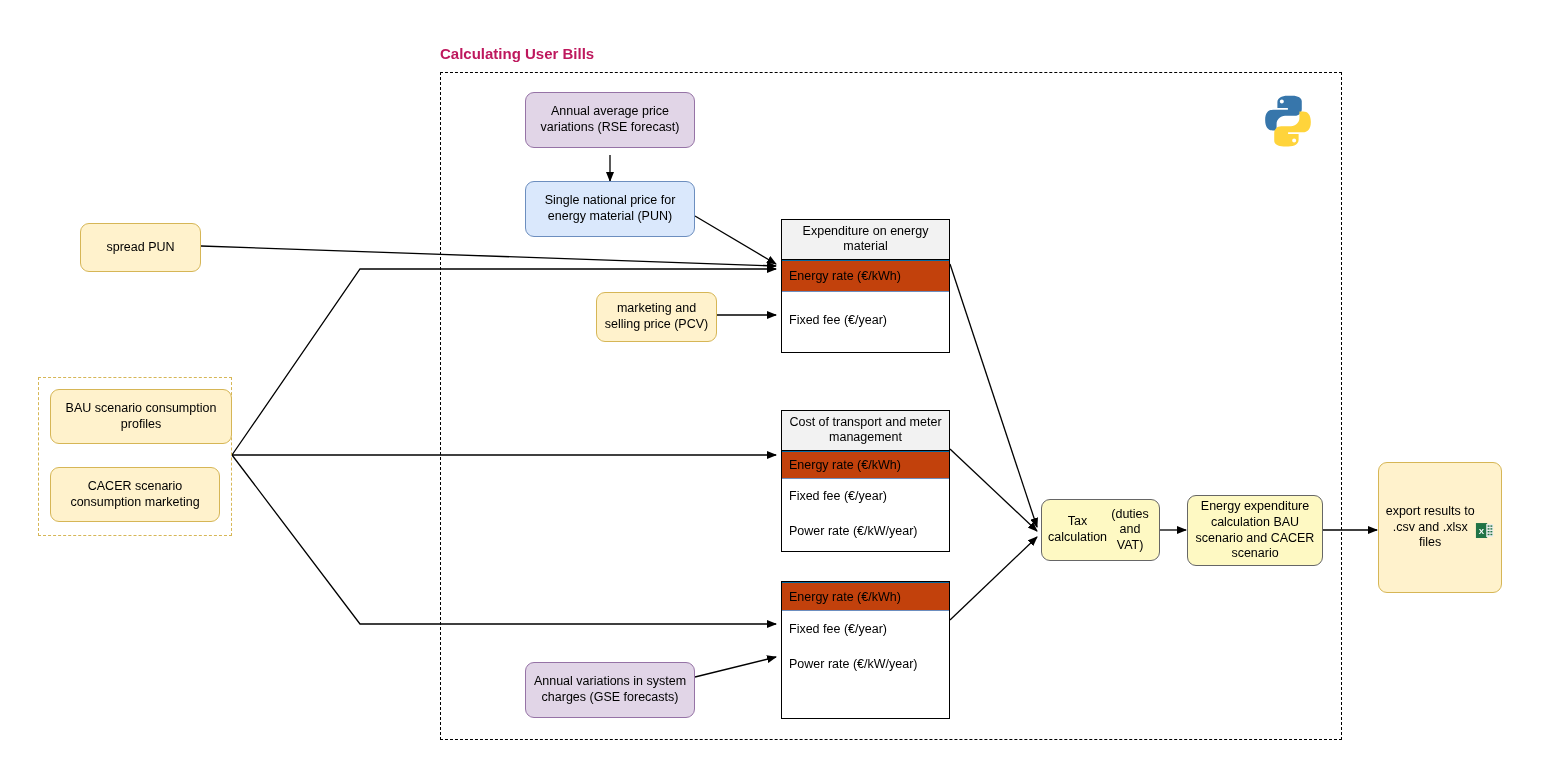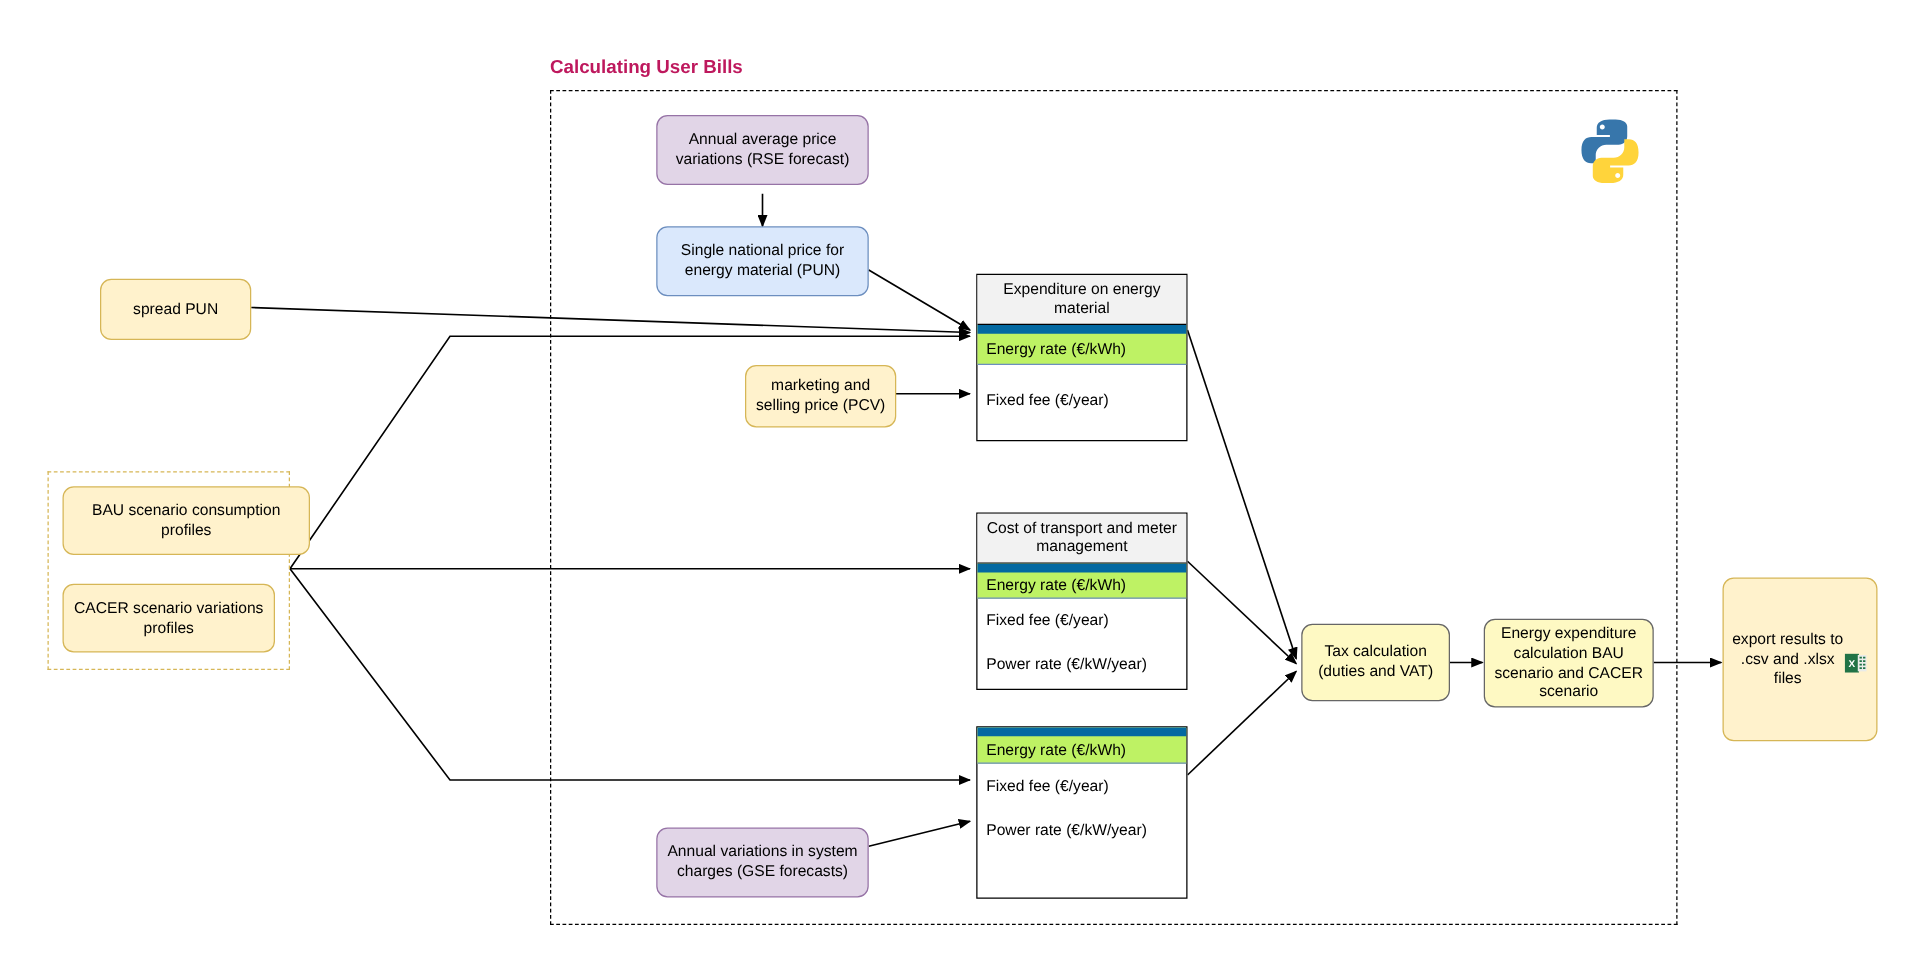--- a/index.html
+++ b/index.html
@@ -19,21 +19,21 @@
   .group-dashed{position:absolute;box-sizing:border-box;border:1.6px dashed #000;background:transparent;}
   .group-dashed-y{position:absolute;box-sizing:border-box;border:1.6px dashed #d6b656;background:transparent;}
 
   .grouptitle{position:absolute;font-size:15px;font-weight:bold;color:#be185d;}
 
   .tbl{position:absolute;box-sizing:border-box;border:1.2px solid #000;background:#fff;}
   .tbl .hdr{box-sizing:border-box;background:#f2f2f2;border-bottom:1.2px solid #000;
             font-size:12.5px;line-height:1.22;text-align:center;padding:4px 5px;}
   .tbl .hdr.bold{font-weight:bold;}
   .tbl .row{box-sizing:border-box;font-size:12.5px;padding:5px 7px;display:flex;align-items:center;}
-  .tbl .row.hl{background:#bef264;border-bottom:1.2px solid #6c8ebf;border-top:7px solid #0369a1;}
+  .tbl .row.hl{background:#c2410c;border-bottom:1.2px solid #6c8ebf;border-top:1px solid #0369a1;}
 
   .pylogo{position:absolute;width:58px;height:58px;}
   .xls{width:42px;height:40px;margin-top:6px;}
   .node.withicon{flex-direction:row;justify-content:center;}
   .node.withicon .lbl{display:block;}
 </style>
 </head>
 <body>
 
 <div id="stage">
@@ -70,23 +70,23 @@
       <path d="M1160,530 L1186,530" marker-end="url(#ah)"></path>
 
       <path d="M1323,530 L1377,530" marker-end="url(#ah)"></path>
     </g>
   </svg>
 
   <div class="node yellow" style="left:80px;top:223px;width:121px;height:49px;">spread PUN</div>
 
   <div class="group-dashed-y" style="left:38px;top:377px;width:194px;height:159px;"></div>
 
-  <div class="node yellow" style="left:50px;top:389px;width:198px;height:55px;">BAU scenario consumption profiles</div>
+  <div class="node yellow" style="left:50px;top:389px;width:182px;height:55px;">BAU scenario consumption profiles</div>
 
-  <div class="node yellow" style="left:50px;top:467px;width:170px;height:55px;">CACER scenario variations profiles</div>
+  <div class="node yellow" style="left:50px;top:467px;width:170px;height:55px;">CACER scenario consumption marketing</div>
 
   <div class="node lav" style="left:525px;top:92px;width:170px;height:56px;">Annual average price variations (RSE forecast)</div>
 
   <div class="node blue" style="left:525px;top:181px;width:170px;height:56px;">Single national price for energy material (PUN)</div>
 
   <div class="node yellow" style="left:550px;top:292px;width:121px;height:50px;margin-left:46px;">marketing and selling price (PCV)</div>
 
   <div class="node lav" style="left:525px;top:662px;width:170px;height:56px;">Annual variations in system charges (GSE forecasts)</div>
 
   <div class="tbl" style="left:781px;top:219px;width:169px;height:134px;">
@@ -117,21 +117,21 @@
       <span>Energy rate (€/kWh)</span>
     </div>
     <div class="row" style="height:35px;">
       <span>Fixed fee (€/year)</span>
     </div>
     <div class="row" style="height:35px;">
       <span>Power rate (€/kW/year)</span>
     </div>
   </div>
 
-  <div class="node gray" style="left:1041px;top:499px;width:119px;height:62px;flex-direction:column;">
+  <div class="node gray" style="left:1041px;top:499px;width:119px;height:62px;flex-direction:row;">
     <span>Tax calculation</span>
     <span>(duties and VAT)</span>
   </div>
 
   <div class="node gray" style="left:1187px;top:495px;width:136px;height:71px;">Energy expenditure calculation BAU scenario and CACER scenario</div>
 
   <div class="node yellow withicon" style="left:1378px;top:462px;width:124px;height:131px;">
     <span class="lbl">export results to .csv and .xlsx files</span>
     <svg class="xls" viewBox="0 0 42 40">
       <rect x="2" y="3" width="24" height="32" fill="#217346"></rect>

